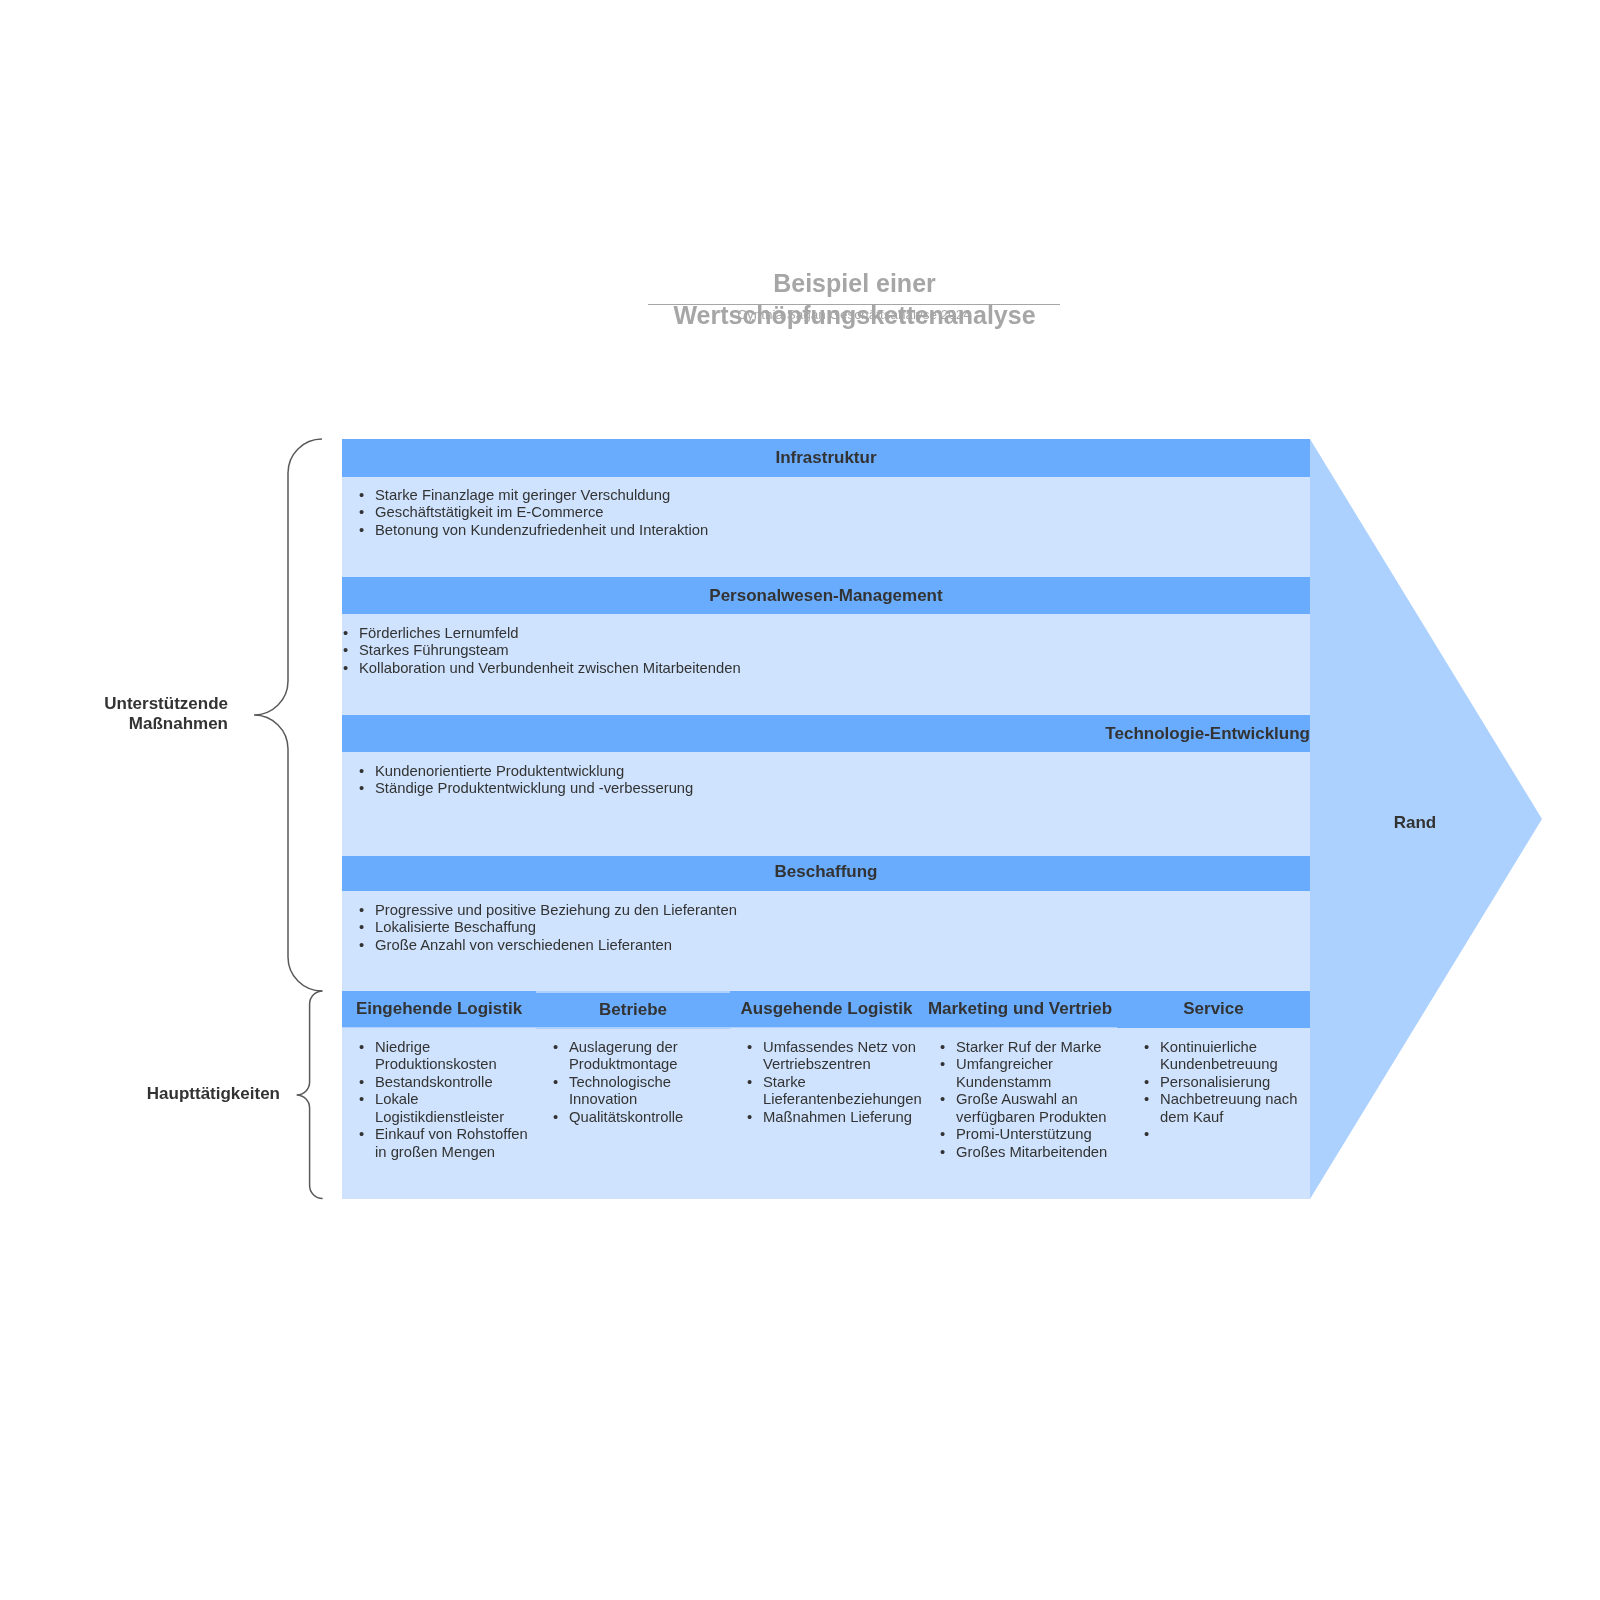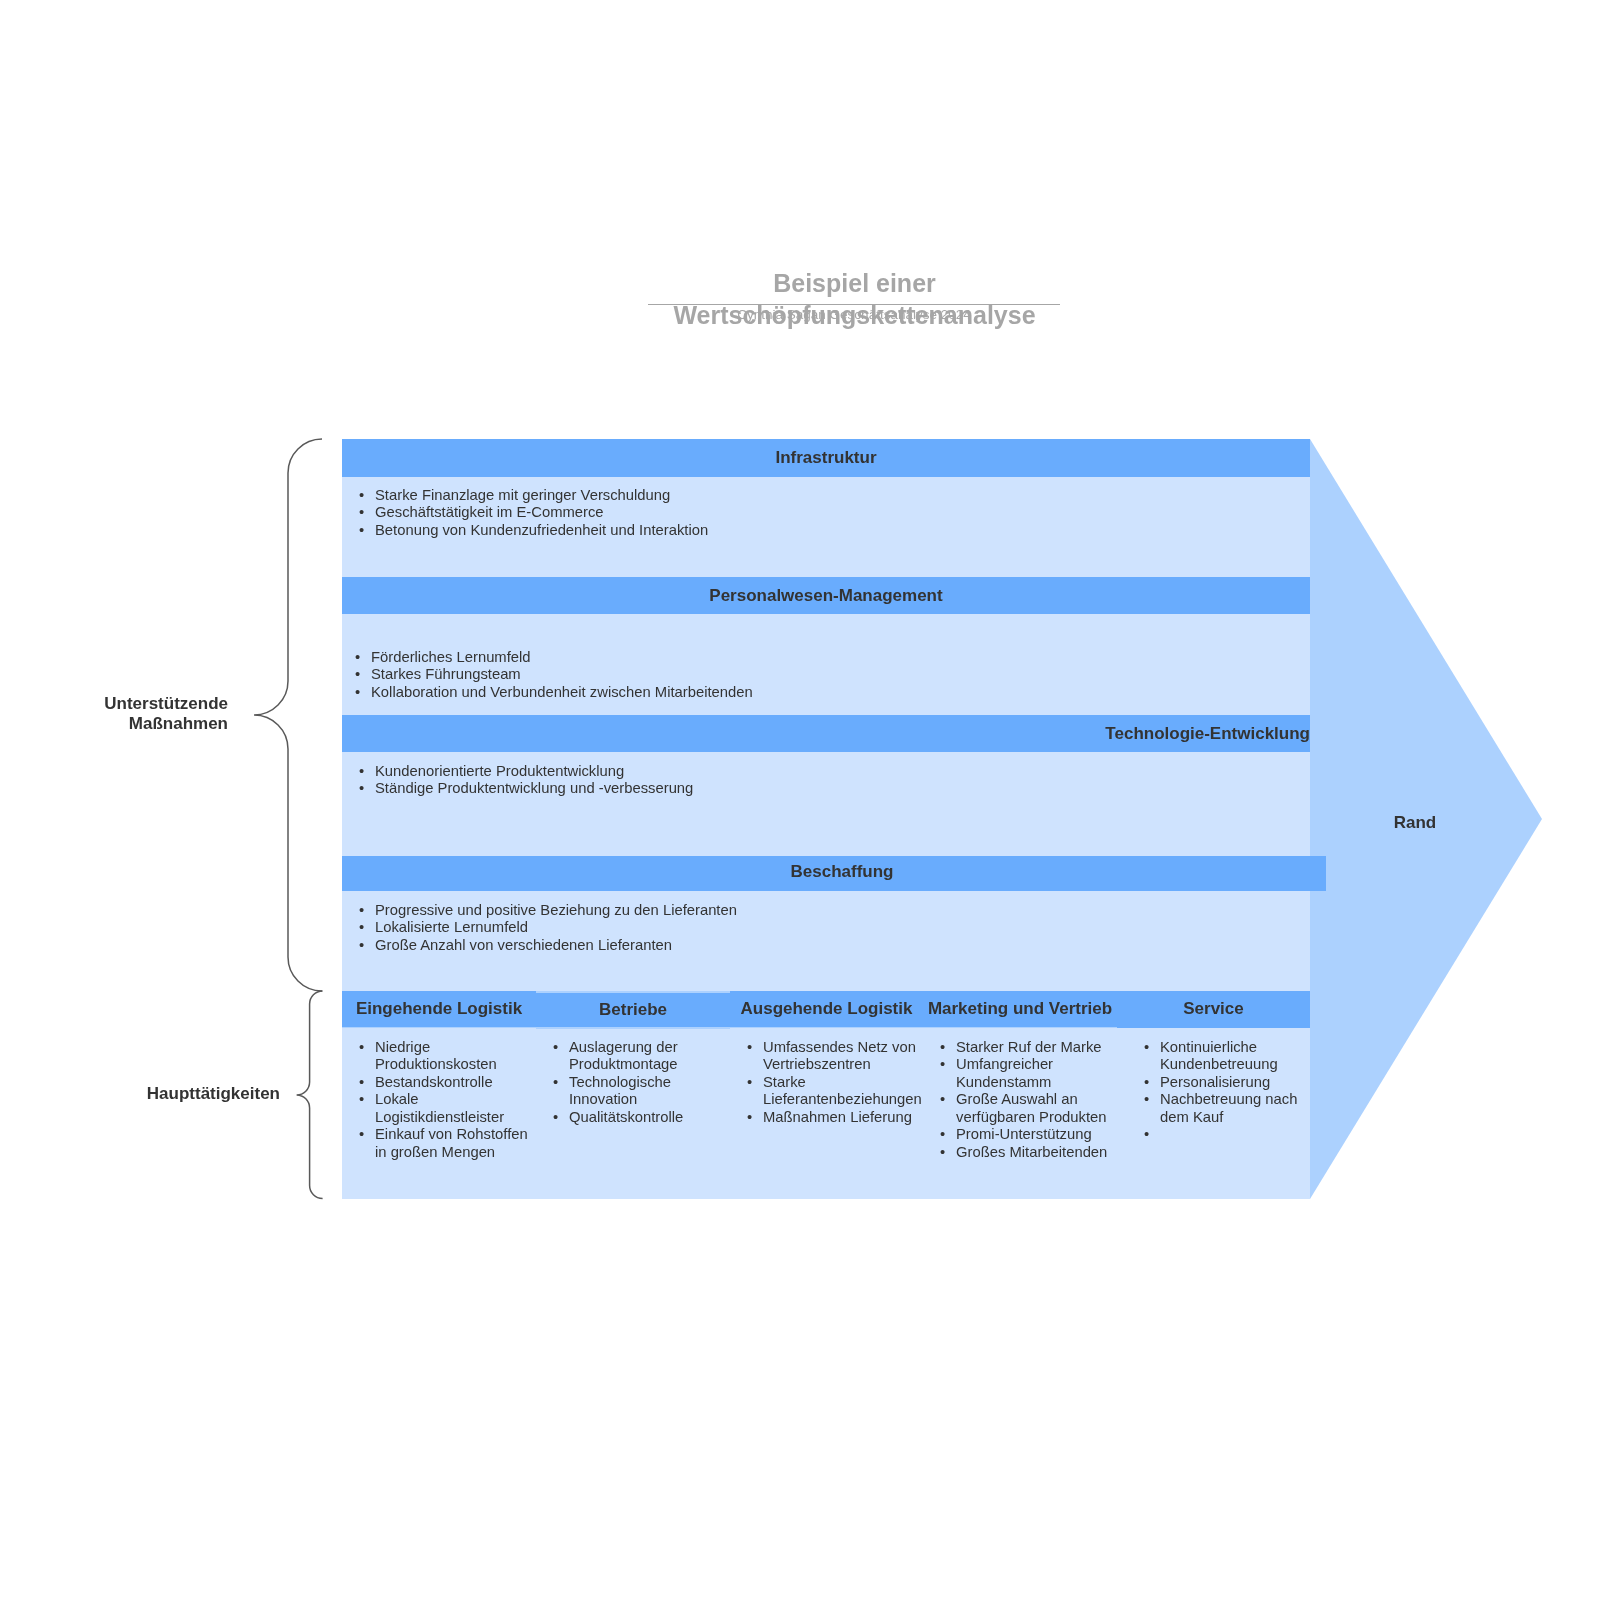--- a/index.html
+++ b/index.html
@@ -58,36 +58,36 @@
   <div id="rows">
       <div class="srow-head" style="top: 439px; height: 37.5px; line-height: 38.1px;"><span class="aa">Infrastruktur</span></div>
       <div class="srow-body" style="top: 476.5px; height: 100.5px;"></div>
       <div class="bul" style="left: 359px; top: 486.8px; width: 900px;">
         <div>Starke Finanzlage mit geringer Verschuldung</div>
         <div>Geschäftstätigkeit im E-Commerce</div>
         <div>Betonung von Kundenzufriedenheit und Interaktion</div>
       </div>
       <div class="srow-head" style="top: 577px; height: 36.5px; line-height: 37.7px;"><span class="aa">Personalwesen-Management</span></div>
       <div class="srow-body" style="top: 613.5px; height: 101.5px;"></div>
-      <div class="bul" style="left: 355px; top: 624.8px; width: 900px; margin-top: 24px;">
+      <div class="bul" style="left: 343px; top: 624.8px; width: 900px;">
         <div>Förderliches Lernumfeld</div>
         <div>Starkes Führungsteam</div>
         <div>Kollaboration und Verbundenheit zwischen Mitarbeitenden</div>
       </div>
       <div class="srow-head" style="top: 715px; height: 36.5px; line-height: 38.3px; text-align: right;"><span class="aa">Technologie-Entwicklung</span></div>
       <div class="srow-body" style="top: 751.5px; height: 104.5px;"></div>
       <div class="bul" style="left: 359px; top: 762.8px; width: 900px;">
         <div>Kundenorientierte Produktentwicklung</div>
         <div>Ständige Produktentwicklung und -verbesserung</div>
       </div>
-      <div class="srow-head" style="top: 856px; height: 35px; line-height: 31px; padding-left: 16px;"><span class="aa">Beschaffung</span></div>
+      <div class="srow-head" style="top: 856px; height: 35px; line-height: 31px;"><span class="aa">Beschaffung</span></div>
       <div class="srow-body" style="top: 891px; height: 100px;"></div>
       <div class="bul" style="left: 359px; top: 901.8px; width: 900px;">
         <div>Progressive und positive Beziehung zu den Lieferanten</div>
-        <div>Lokalisierte Lernumfeld</div>
+        <div>Lokalisierte Beschaffung</div>
         <div>Große Anzahl von verschiedenen Lieferanten</div>
       </div>
     </div>
   <div id="cols">
       <div class="pcol-head" style="left: 342px; width: 194px; top: 991px; height: 35.5px; line-height: 35.5px;"><span class="aa">Eingehende Logistik</span></div>
       <div class="pcol-body" style="left: 342px; width: 194px; top: 1028px; height: 171px;"></div>
       <div class="bul" style="left: 359px; top: 1038.5px; width: 176px;">
         <div>Niedrige Produktionskosten</div>
         <div>Bestandskontrolle</div>
         <div>Lokale Logistikdienstleister</div>

